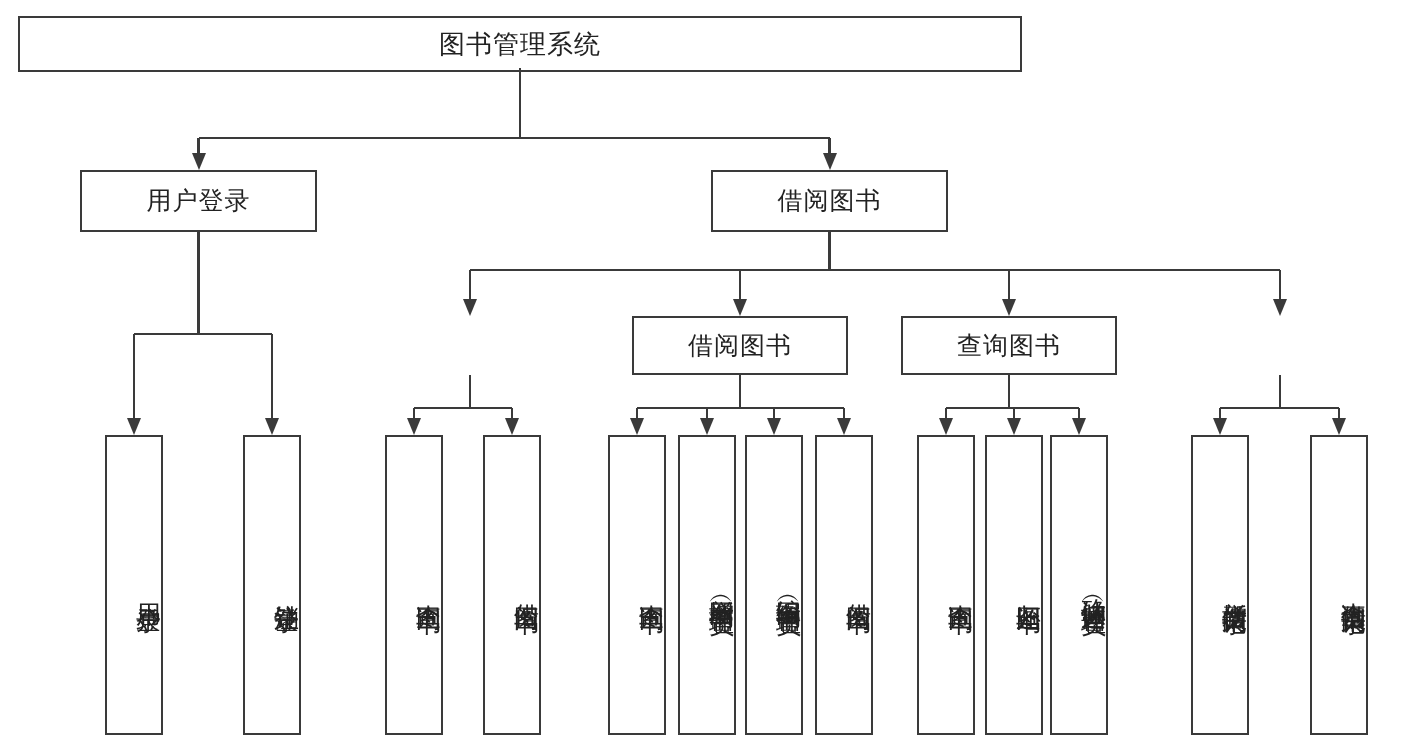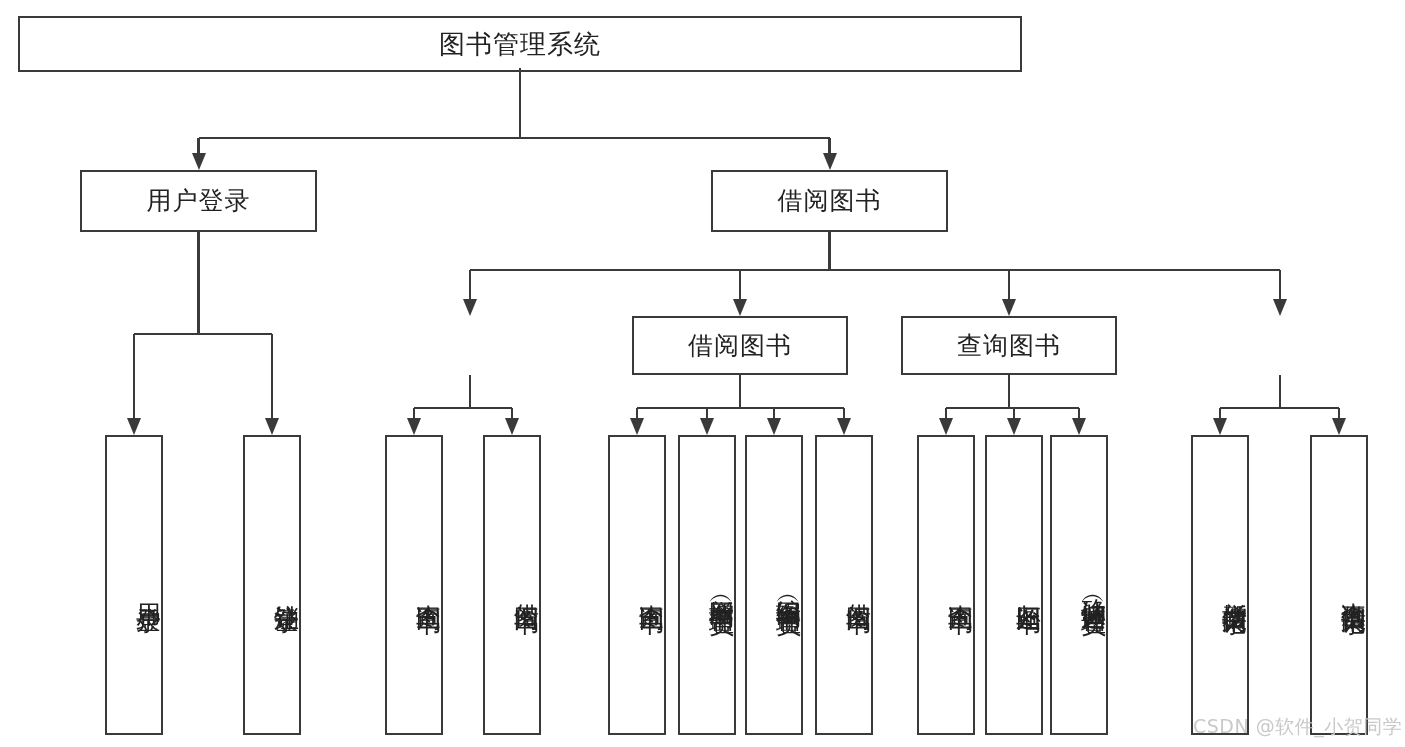--- a/index.html
+++ b/index.html
@@ -183,15 +183,14 @@
   <div class="node vert" id="n-lf-10" style="left: 1050px; top: 435px; width: 58px; height: 300px;">
       <span class="vtext">确认归还（管理员）</span>
     </div>
   <div class="node vert" id="n-lf-11" style="left: 1191px; top: 435px; width: 58px; height: 300px;">
       <span class="vtext">新增借阅记录</span>
     </div>
   <div class="node vert" id="n-lf-12" style="left: 1310px; top: 435px; width: 58px; height: 300px;">
       <span class="vtext">查询借阅记录</span>
     </div>
 
-  <div class="watermark" id="wm" style="left: 1193px; top: 714px; color: rgb(201, 201, 201);">CSDN @软件_小贺同学</div>
 
 </div>
 
 </body></html>

